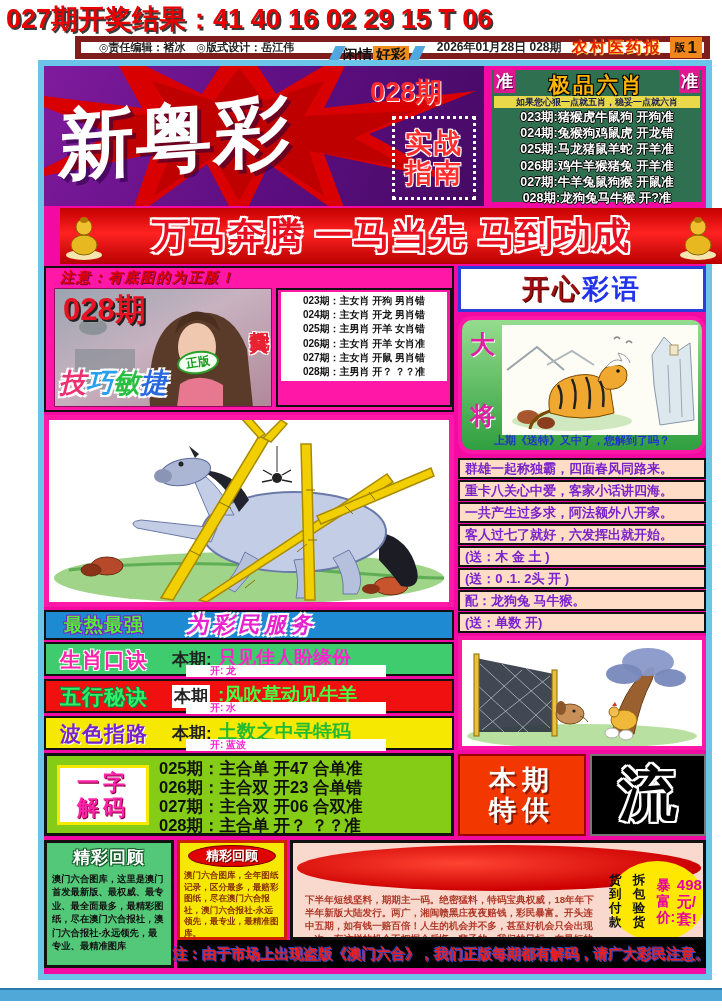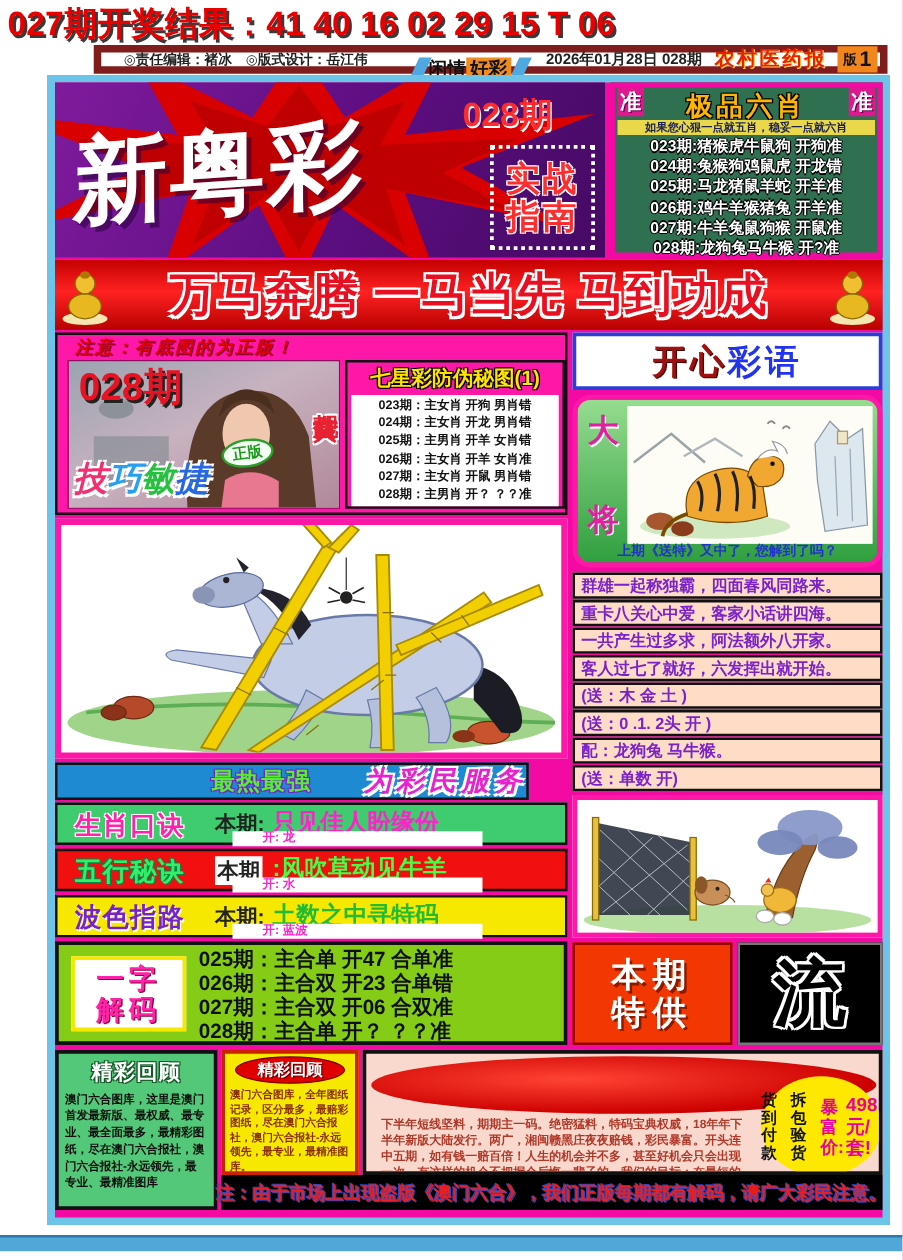--- a/index.html
+++ b/index.html
@@ -54,21 +54,21 @@
     text-shadow:-1px -1px 0 #000,1px -1px 0 #000,-1px 1px 0 #000,1px 1px 0 #000; }
   .zhun { position:absolute; top:0; font-size:17px; font-weight:bold; color:#fff; background:#e01890;
     padding:0 2px; text-shadow:1px 1px 0 #60004a; }
   .zhun.left { left:2px; } .zhun.right { right:2px; }
   #six-subtitle { margin:1px 2px; background:#e8d84a; color:#1a2050; font-size:9px; font-weight:bold;
     text-align:center; line-height:12px; white-space:nowrap; }
   .six-row { font-size:12.5px; font-weight:bold; color:#fff; line-height:16.2px; text-align:center;
     white-space:nowrap; text-shadow:-1px 0 0 #000,1px 0 0 #000,0 -1px 0 #000,0 1px 0 #000; }
 
   
-  #banner { left:0; top:142px; width:662px; height:56px;
+  #banner { left:16px; top:142px; width:662px; height:56px;
     background:linear-gradient(180deg,#c40000,#ff2222 45%,#b80000); display:flex; align-items:center; }
   #banner-text { position:absolute; left:50%; top:50%; transform:translate(-50%,-50%);
     font-size:37px; font-weight:bold; color:#e81020; white-space:nowrap; letter-spacing:1px;
     text-shadow:-2px -2px 0 #fff,2px -2px 0 #fff,-2px 2px 0 #fff,2px 2px 0 #fff,0 2px 0 #fff,0 -2px 0 #fff; }
   .buddha { position:absolute; top:3px; }
   .buddha.left { left:2px; } .buddha.right { right:2px; }
 
   
   #secret-panel { left:0; top:200px; width:410px; height:146px; background:#ff18a8; border:2px solid #111; }
   #secret-notice { left:14px; top:1px; font-size:14px; font-weight:bold; font-style:italic;
@@ -87,22 +87,22 @@
   #chart-box { left:230px; top:20px; width:176px; height:119px; border:2px solid #111; background:#ff18a8; }
   #chart-title { margin-top:2px; text-align:center; font-size:16.5px; font-weight:bold; color:#ffe400;
     white-space:nowrap; text-shadow:-1px -1px 0 #000,1px -1px 0 #000,-1px 1px 0 #000,1px 1px 0 #000; }
   #chart-table { margin:2px auto 0; width:166px; height:89px; background:#fff; padding-top:2px; }
   .chart-row { font-size:10px; font-weight:bold; color:#111; line-height:14.2px; text-align:center; white-space:nowrap; }
 
   
   #horse-box { left:0; top:349px; width:410px; height:192px; background:#fff; border:5px solid #ff18a8; }
 
   
-  #service-header { left:0; top:544px; width:379px; height:30px; background:#1e8ad2; border:2px solid #111;
-    display:flex; align-items:center;justify-content:flex-end; }
+  #service-header { left:0; top:544px; width:410px; height:30px; background:#1e8ad2; border:2px solid #111;
+    display:flex; align-items:center; }
   #service-header-left { margin-left:18px; font-size:19px; font-weight:bold; color:#55ee33;
     text-shadow:-1px -1px 0 #7722cc,1px -1px 0 #7722cc,-1px 1px 0 #7722cc,1px 1px 0 #7722cc; letter-spacing:1px; }
   #service-header-right { margin-left:42px; font-size:22px; font-weight:bold; font-style:italic; color:#e822cc;
     letter-spacing:4px; text-shadow:-2px -2px 0 #fff,2px -2px 0 #fff,-2px 2px 0 #fff,2px 2px 0 #fff; }
   .service-row { left:0; width:410px; height:34px; border:2px solid #111; }
   #service-row-0 { top:576px; background:#3ecc6e; }
   #service-row-1 { top:613px; background:#f01010; }
   #service-row-2 { top:650px; background:#f7e800; }
   .srv-label { position:absolute; left:14px; top:2px; font-size:21px; font-weight:bold; letter-spacing:1px; }
   #service-row-0 .srv-label { color:#ff22aa; text-shadow:-1px -1px 0 #fff,1px -1px 0 #fff,-1px 1px 0 #fff,1px 1px 0 #fff; }
@@ -267,21 +267,20 @@
           <ellipse cx="142" cy="58" rx="19" ry="24" fill="#f0c8b0"></ellipse>
           <path d="M 120,45 Q 140,18 165,42 L 160,30 Q 140,14 124,32 Z" fill="#4a2e1e"></path>
           <path d="M 125,95 Q 145,82 168,96 L 168,118 L 122,118 Z" fill="#e87890"></path>
         </svg>
         <div class="abs" id="photo-issue">028期</div>
         <div class="abs" id="photo-vertical">靓女传真</div>
         <div class="abs" id="photo-caption"><span class="c0">技</span><span class="c1">巧</span><span class="c2">敏</span><span class="c3">捷</span></div>
         <div class="abs" id="photo-badge">正版</div>
       </div>
       <div class="abs" id="chart-box">
-        <div id="chart-title">七星彩防伪秘图(1)</div>
         <div id="chart-table">
           <div class="chart-row">023期：主女肖 开狗 男肖错</div>
           <div class="chart-row">024期：主女肖 开龙 男肖错</div>
           <div class="chart-row">025期：主男肖 开羊 女肖错</div>
           <div class="chart-row">026期：主女肖 开羊 女肖准</div>
           <div class="chart-row">027期：主女肖 开鼠 男肖错</div>
           <div class="chart-row">028期：主男肖 开？ ？？准</div>
         </div>
       </div>
     </div>

